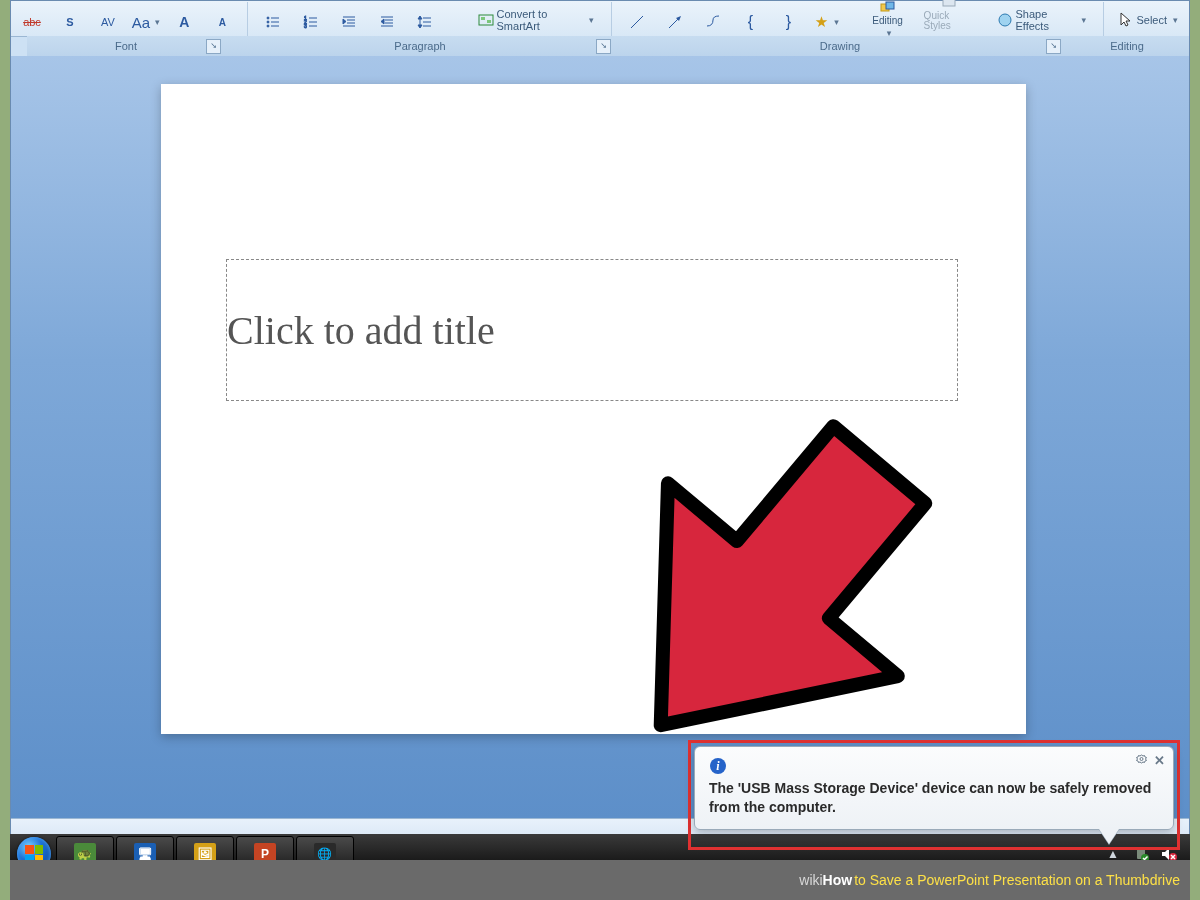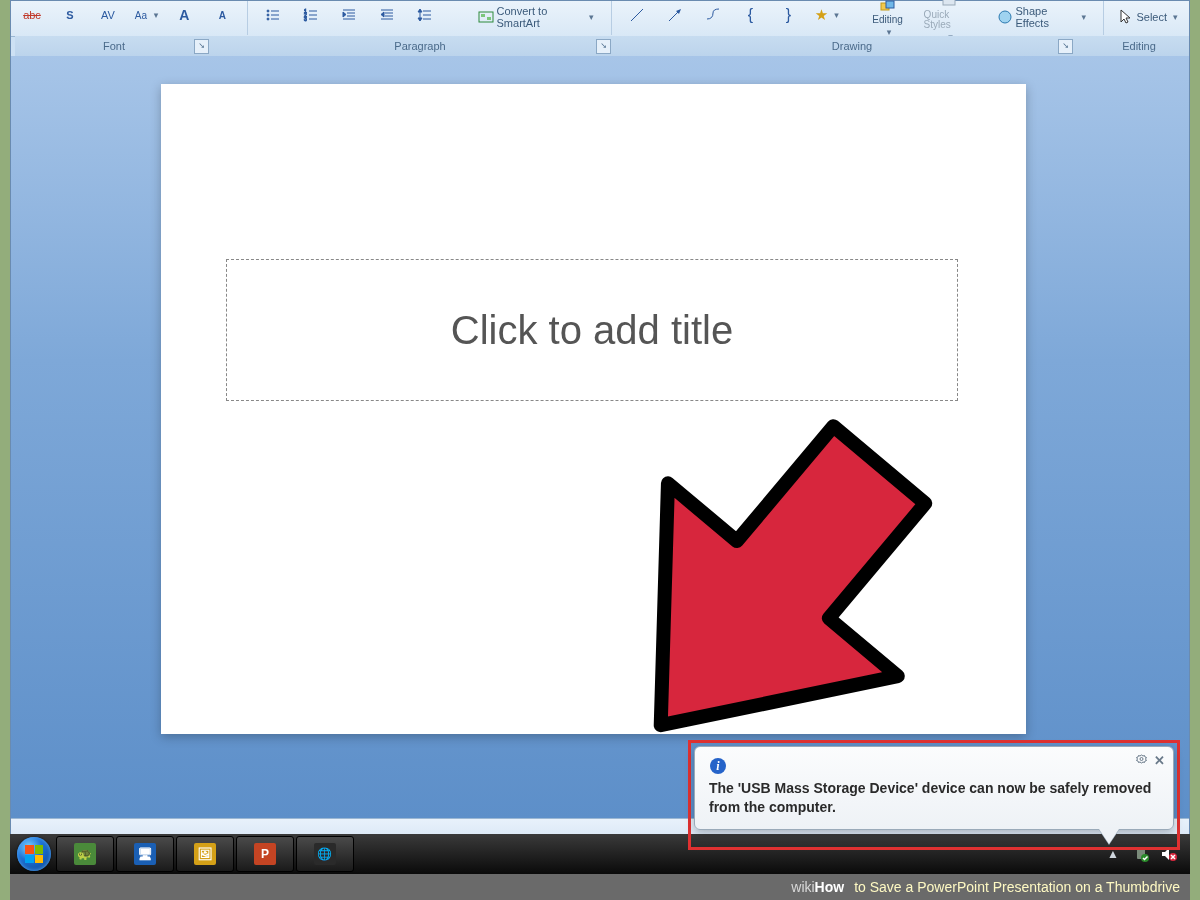--- a/index.html
+++ b/index.html
@@ -23,21 +23,21 @@
   }
 
   
   .ribbon {
     position: absolute;
     left: 0; top: 0; right: 0;
     height: 35px;
     background: linear-gradient(#eaf3fb, #d9e8f6);
     border-bottom: 1px solid #9bb7d3;
     display: flex;
-    align-items: flex-start;
+    align-items: flex-end;
     gap: 4px;
     padding: 0 4px;
     font-size: 11px;
     color: #3b5a7a;
   }
   .ribbon .group-sep {
     width: 1px;
     height: 34px;
     background: #b7cde3;
     margin: 0 4px;
@@ -66,28 +66,27 @@
   .ribbon .dd::after {
     content: "▾";
     font-size: 9px;
     margin-left: 3px;
     color: #5b7693;
   }
 
   
   .ribbon-labels {
     position: absolute;
-    left: 4px; top: 35px; right: 0;
+    left: 16px; top: 35px; right: 0;
     height: 20px;
     background: linear-gradient(#c7dcf0, #bcd4ec);
     border-bottom: 1px solid #9bb7d3;
     display: flex;
     font-size: 11px;
     color: #4a6a8a;
-    gap: 12px;
   }
   .ribbon-labels .lbl {
     text-align: center;
     line-height: 20px;
     position: relative;
   }
   .ribbon-labels .launcher {
     position: absolute;
     right: 4px; top: 3px;
     width: 13px; height: 13px;
@@ -112,22 +111,22 @@
     width: 865px;
     height: 650px;
     background: #fff;
     box-shadow: 0 3px 10px rgba(0,0,0,.25);
   }
   .placeholder {
     position: absolute;
     border: 1px dashed #888;
     display: flex;
     align-items: center;
-    justify-content: center;
     color: #555;
+    font-family: Liberation Serif, serif;
   }
   .ph-title {
     left: 65px; top: 175px; width: 730px; height: 140px;
     font-size: 40px;
   }
   .ph-sub {
     left: 130px; top: 335px; width: 600px; height: 200px;
     font-size: 28px;
     align-items: flex-start;
     padding-top: 18px;
@@ -243,31 +242,31 @@
   
   .big-arrow {
     position: absolute;
     z-index: 50;
     pointer-events: none;
   }
 
   
   .caption {
     position: absolute;
-    left: 10px; right: 10px; bottom: 0; height: 26px;
+    left: 10px; right: 10px; bottom: 0; height: 40px;
     background: #6a6a6a;
     color: #e8e8e8;
     font-size: 14px;
     display: flex; align-items: center; justify-content: flex-end;
     padding: 0 10px;
     font-family: Arial, sans-serif;
   }
   .caption .wiki   { color: #d8d8d8; font-weight: normal; }
   .caption .how    { color: #fff; font-weight: bold; text-align: center; }
-  .caption .rest   { color: #fef9c3; margin-left: 10px; }
+  .caption .rest   { color: #fde047; margin-left: 2px; }
 
   
   svg { display: block; }
 </style>
 </head>
 <body>
 
 <div class="frame">
 
   <div class="ribbon">
@@ -275,21 +274,21 @@
     <div class="btn">
         <span class="ico" style="text-decoration:line-through;color:#c0392b;font-size:11px">abc</span>
       </div>
     <div class="btn">
         <span class="ico" style="color:#2c5aa0;font-weight:bold">S</span>
       </div>
     <div class="btn">
         <span class="ico" style="color:#2c5aa0;font-size:11px">AV</span>
       </div>
     <div class="btn dd">
-        <span class="ico" style="color:#2c5aa0;font-size:10px">Aa</span>
+        <span class="ico" style="color:#2c5aa0;font-size:15px">Aa</span>
       </div>
     <div class="btn">
         <span class="ico" style="color:#2c5aa0;font-size:14px;font-weight:bold">A</span>
       </div>
     <div class="btn">
         <span class="ico" style="color:#2c5aa0;font-size:10px;font-weight:bold">A</span>
       </div>
 
     <div class="group-sep"></div>
 

